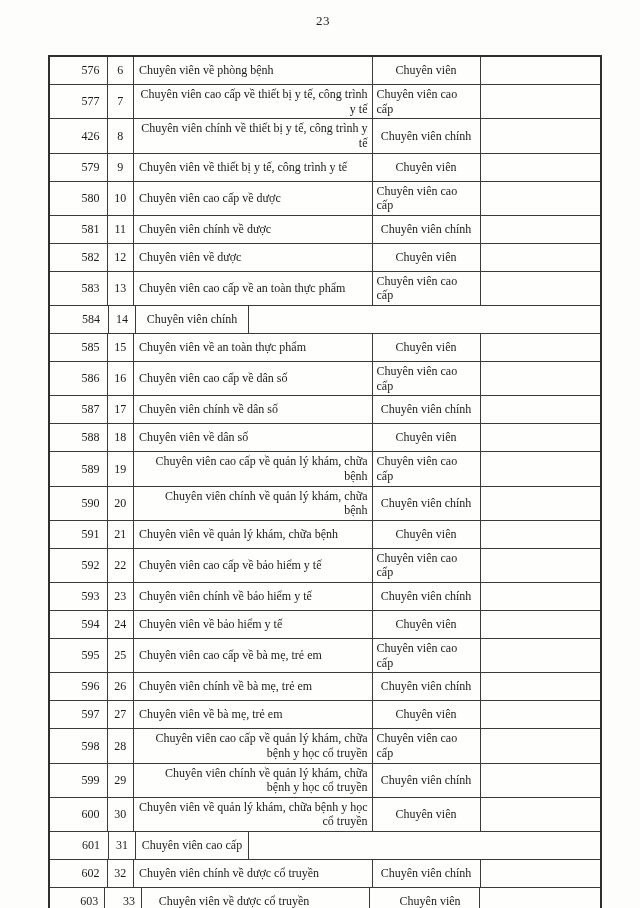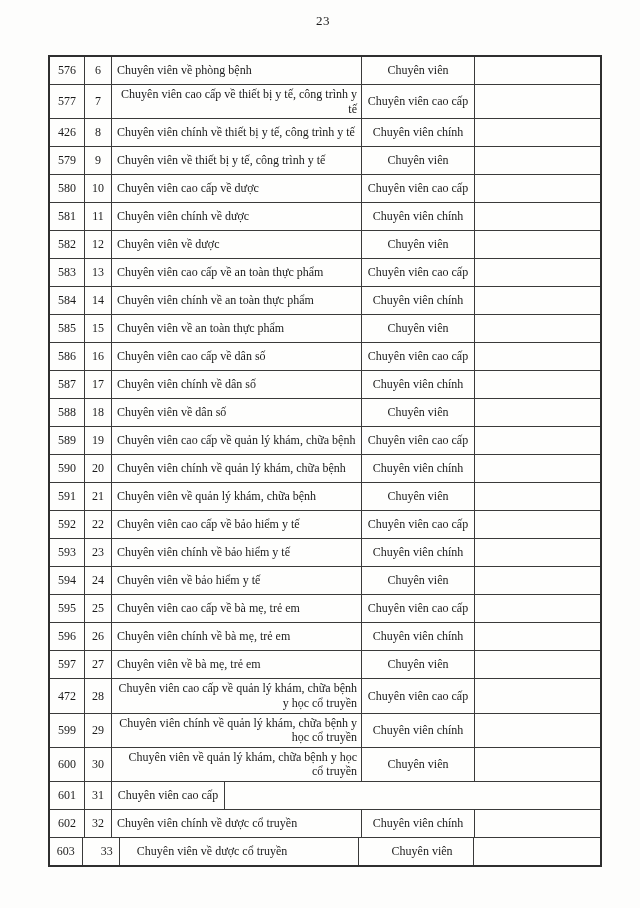--- a/index.html
+++ b/index.html
@@ -30,20 +30,21 @@
     top: 55px;
     width: 550px;
     border: 2px solid #2f2f2f;
     background: #fefefd;
   }
   .row {
     display: flex;
     align-items: stretch;
     border-bottom: 1px solid #3a3a3a;
     min-height: 27px;
+    padding-left: 24px;
   }
   .row:last-child {
     border-bottom: none;
     gap: 12px;
   }
   .cell {
     border-right: 1px solid #3a3a3a;
     display: flex;
     align-items: center;
     font-size: 12px;
@@ -62,21 +63,21 @@
   .c-title {
     width: 250px;
     justify-content: flex-start;
     text-align: right;
     padding-left: 5px;
     padding-right: 4px;
   }
   .c-rank {
     width: 113px;
     justify-content: center;
-    text-align: center;
+    text-align: left;
   }
   .c-empty {
     width: 125px;
     border-right: none;
   }
 </style>
 </head>
 <body>
 
 <div class="page-number">23</div>
@@ -142,21 +143,20 @@
     <div class="cell c-no">583</div>
     <div class="cell c-sub">13</div>
     <div class="cell c-title">Chuyên viên cao cấp về an toàn thực phẩm</div>
     <div class="cell c-rank">Chuyên viên cao cấp</div>
     <div class="cell c-empty"></div>
   </div>
 
   <div class="row">
     <div class="cell c-no">584</div>
     <div class="cell c-sub">14</div>
-    <div class="cell c-title">Chuyên viên chính về an toàn thực phẩm</div>
     <div class="cell c-rank">Chuyên viên chính</div>
     <div class="cell c-empty"></div>
   </div>
 
   <div class="row">
     <div class="cell c-no">585</div>
     <div class="cell c-sub">15</div>
     <div class="cell c-title">Chuyên viên về an toàn thực phẩm</div>
     <div class="cell c-rank">Chuyên viên</div>
     <div class="cell c-empty"></div>
@@ -252,21 +252,21 @@
 
   <div class="row">
     <div class="cell c-no">597</div>
     <div class="cell c-sub">27</div>
     <div class="cell c-title">Chuyên viên về bà mẹ, trẻ em</div>
     <div class="cell c-rank">Chuyên viên</div>
     <div class="cell c-empty"></div>
   </div>
 
   <div class="row">
-    <div class="cell c-no">472</div>
+    <div class="cell c-no">598</div>
     <div class="cell c-sub">28</div>
     <div class="cell c-title">Chuyên viên cao cấp về quản lý khám, chữa bệnh y học cổ truyền</div>
     <div class="cell c-rank">Chuyên viên cao cấp</div>
     <div class="cell c-empty"></div>
   </div>
 
   <div class="row">
     <div class="cell c-no">599</div>
     <div class="cell c-sub">29</div>
     <div class="cell c-title">Chuyên viên chính về quản lý khám, chữa bệnh y học cổ truyền</div>

